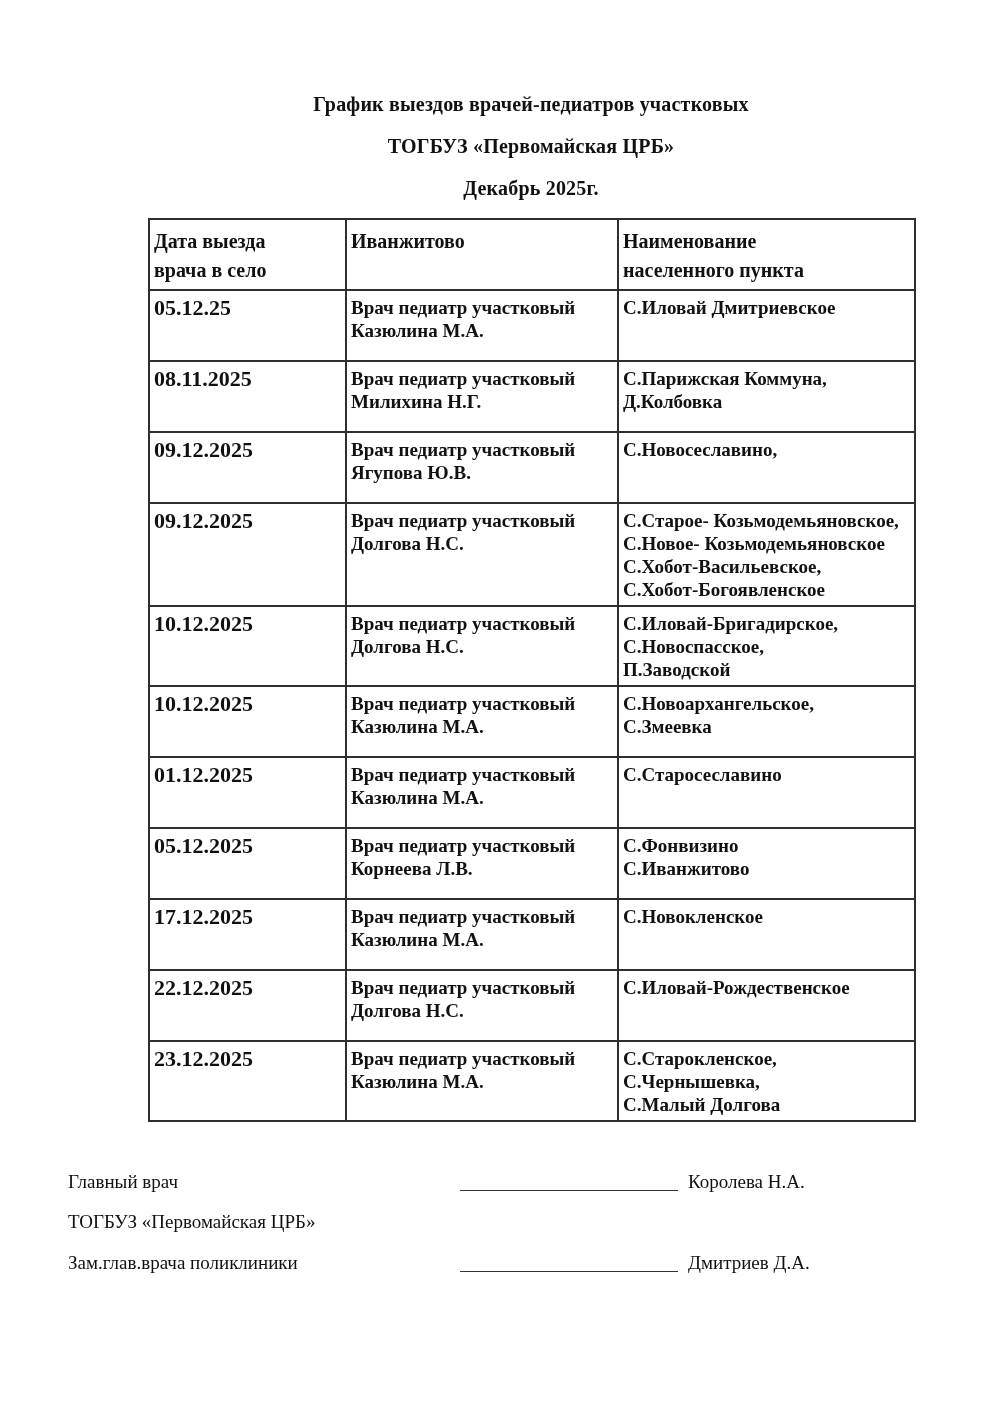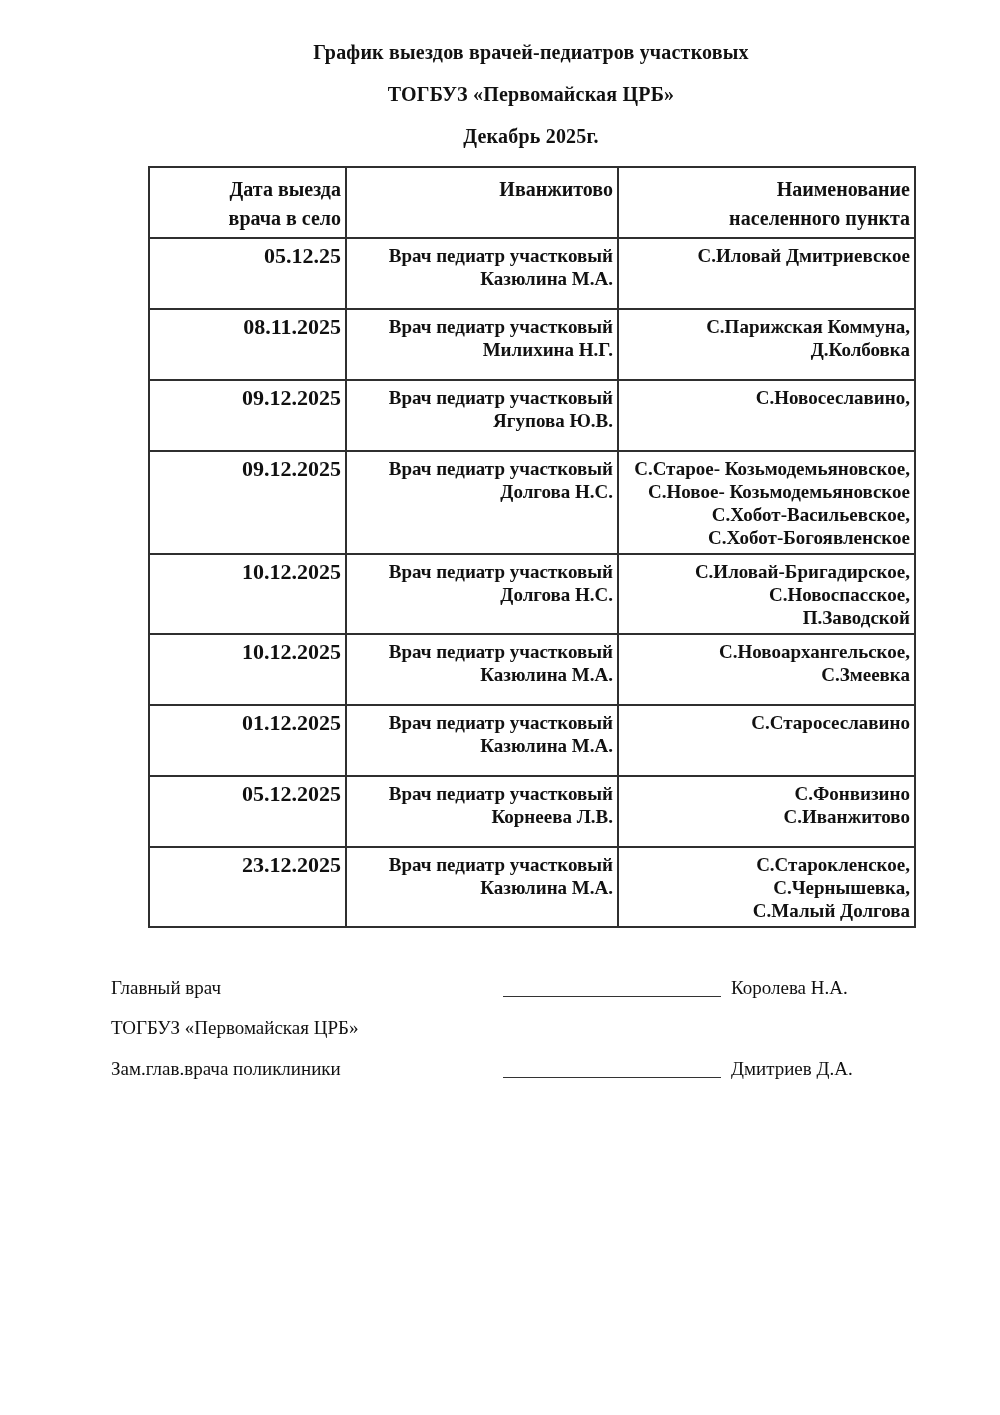--- a/index.html
+++ b/index.html
@@ -8,21 +8,21 @@
     background: #ffffff;
   }
   body {
     width: 1000px;
     height: 1415px;
     font-family: "Liberation Serif", "DejaVu Serif", serif;
     color: #111111;
     position: relative;
   }
   .titles {
-    padding-top: 40px;
+    padding-top: 92px;
     margin-left: 148px;
     width: 766px;
     text-align: center;
   }
   .title-line {
     font-weight: bold;
     font-size: 20px;
     line-height: 24px;
     margin-bottom: 18px;
     letter-spacing: 0.2px;
@@ -31,21 +31,21 @@
     margin-left: 148px;
     width: 766px;
     border-collapse: collapse;
     table-layout: fixed;
     margin-top: 6px;
   }
   table.schedule th,
   table.schedule td {
     border: 2px solid #2f2f2f;
     vertical-align: top;
-    text-align: right;
+    text-align: left;
     white-space: pre-line;
     padding: 5px 4px 4px 4px;
     overflow: hidden;
   }
   table.schedule th {
     font-size: 20px;
     line-height: 29px;
     font-weight: bold;
     height: 58px;
     padding-top: 7px;
@@ -54,21 +54,21 @@
     font-size: 19px;
     line-height: 23px;
     height: 60px;
     font-weight: bold;
   }
   table.schedule td.cell-date {
     font-weight: bold;
     font-size: 22px;
   }
   .footer {
-    margin-left: 111px;
+    margin-left: 68px;
     margin-top: 47px;
     width: 770px;
     font-size: 19px;
   }
   .sig-row {
     display: flex;
     align-items: baseline;
     margin-bottom: 16px;
     line-height: 24px;
   }
@@ -163,20 +163,32 @@
       <td>Врач педиатр участковый
 Казюлина М.А.</td>
       <td>С.Старосеславино</td>
     </tr>
     <tr>
       <td class="cell-date">05.12.2025</td>
       <td>Врач педиатр участковый
 Корнеева Л.В.</td>
       <td>С.Фонвизино
 С.Иванжитово</td>
+    </tr>
+    <tr>
+      <td class="cell-date">17.12.2025</td>
+      <td>Врач педиатр участковый
+Казюлина М.А.</td>
+      <td>С.Новокленское</td>
+    </tr>
+    <tr>
+      <td class="cell-date">22.12.2025</td>
+      <td>Врач педиатр участковый
+Долгова Н.С.</td>
+      <td>С.Иловай-Рождественское</td>
     </tr>
     <tr>
       <td class="cell-date">23.12.2025</td>
       <td>Врач педиатр участковый
 Казюлина М.А.</td>
       <td>С.Старокленское,
 С.Чернышевка,
 С.Малый Долгова</td>
     </tr>
   </tbody>

